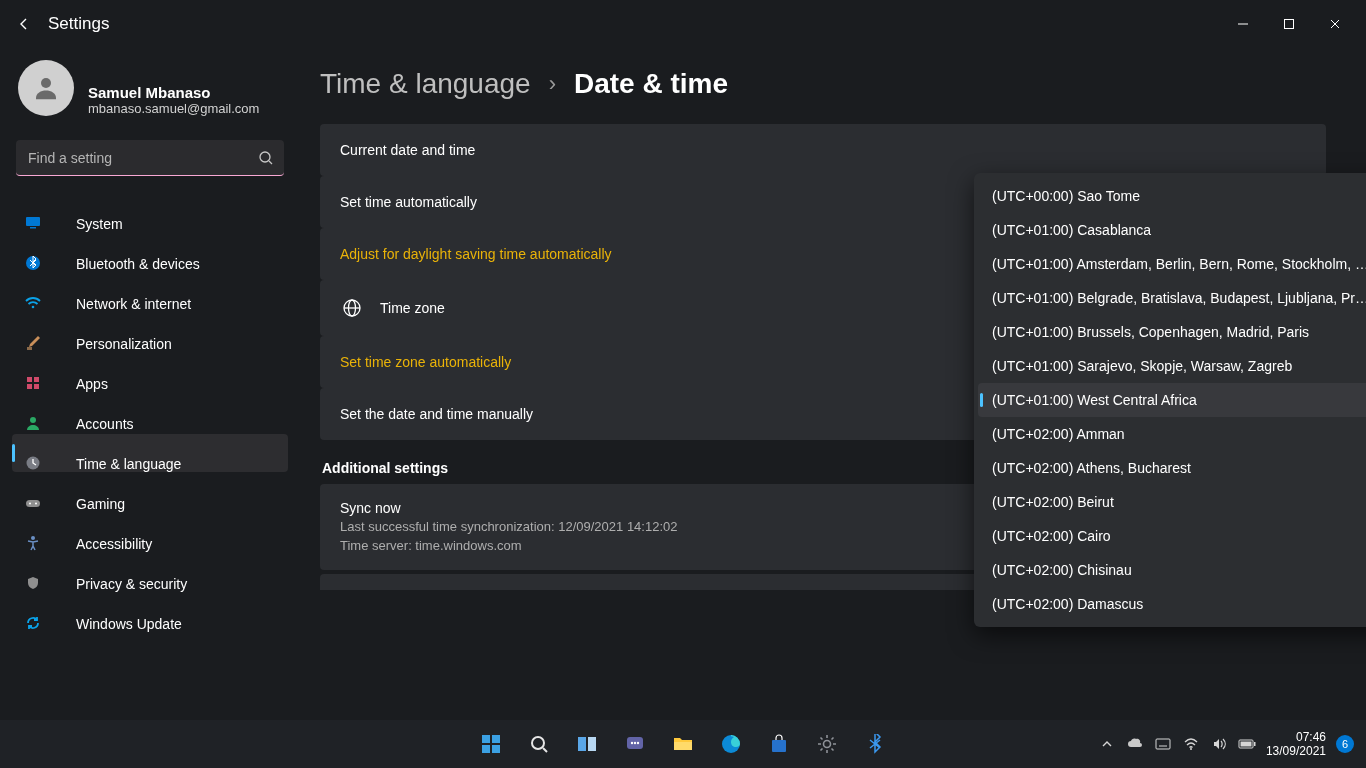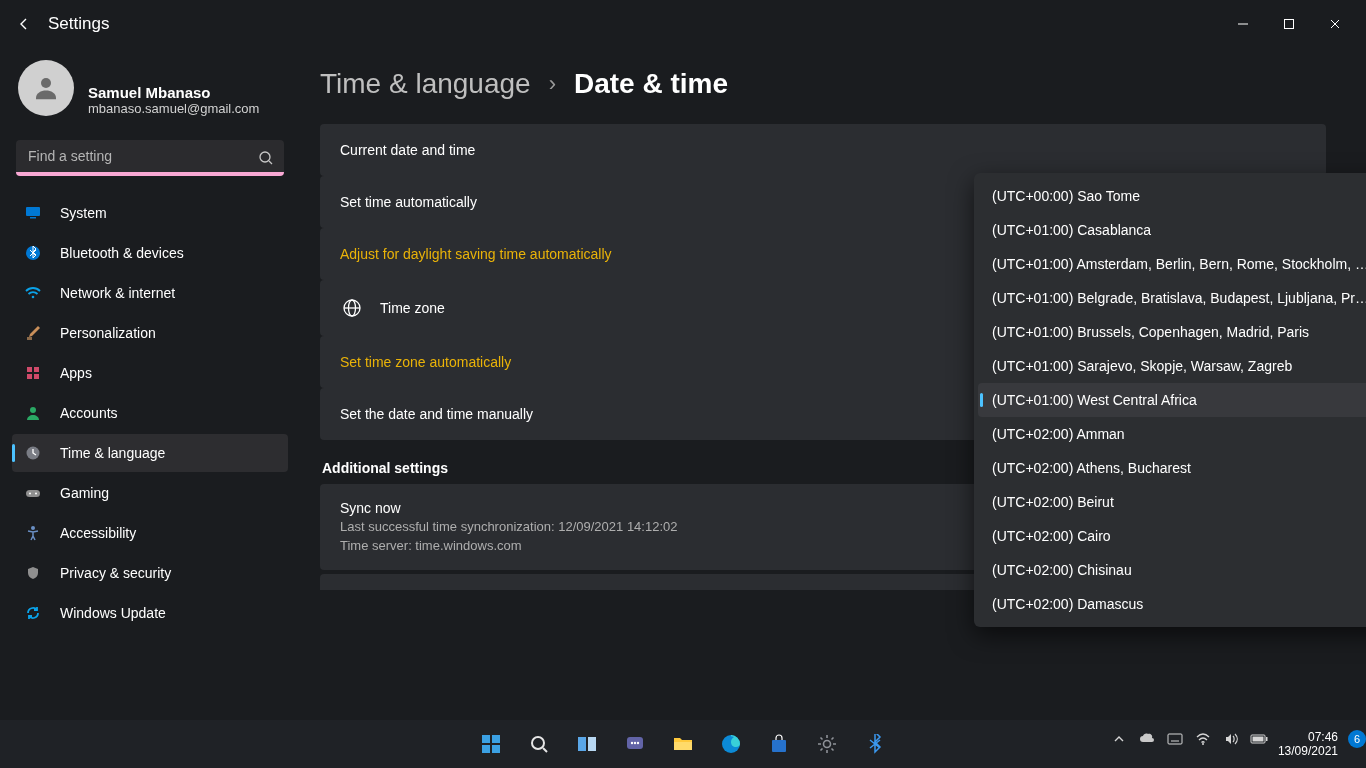--- a/index.html
+++ b/index.html
@@ -17,26 +17,26 @@
 
 
 .sidebar { width: 300px; padding: 8px 12px; display: flex; flex-direction: column; }
 .profile { display: flex; align-items: flex-end; gap: 14px; padding: 4px 6px 18px 6px; }
 .avatar { width: 56px; height: 56px; border-radius: 50%; background: #d0d0d0; display: flex; align-items: center; justify-content: center; }
 .avatar svg { width: 30px; height: 30px; fill: #6a6a6a; }
 .profile-name { font-size: 15px; font-weight: 600; }
 .profile-email { font-size: 13px; color: #d2d2d2; }
 
 .search { position: relative; margin: 6px 4px 18px 4px; }
-.search input { width: 100%; height: 36px; background: #2b2b2e; border: none; border-bottom: 4px solid #f9a8d4; border-radius: 4px; padding: 0 38px 0 12px; color: #fff; font-size: 14px; outline: none; }
+.search input { width: 100%; height: 36px; background: #2b2b2e; border: none; border-bottom: 1px solid #f9a8d4; border-radius: 4px; padding: 0 38px 0 12px; color: #fff; font-size: 14px; outline: none; }
 .search input::placeholder { color: #b5b5b5; }
 .search .icon { position: absolute; right: 10px; top: 50%; transform: translateY(-50%); }
 
 .nav { display: flex; flex-direction: column; gap: 2px; }
-.nav-item { display: flex; align-items: center; gap: 18px; height: 38px; padding: 0 12px; border-radius: 4px; cursor: pointer; font-size: 14px; }
+.nav-item { display: flex; align-items: flex-end; gap: 34px; height: 38px; padding: 0 12px; border-radius: 4px; cursor: pointer; font-size: 14px; }
 .nav-item.active { background: #2d2d30; position: relative; }
 .nav-item.active::before { content: ""; position: absolute; left: 0; top: 10px; bottom: 10px; width: 3px; background: #4cc2ff; border-radius: 2px; }
 .nav-icon { width: 18px; height: 18px; display: flex; align-items: center; justify-content: center; }
 
 
 .content { flex: 1; padding: 20px 40px 0 20px; overflow: hidden; position: relative; }
 .breadcrumb { display: flex; align-items: center; gap: 18px; margin-bottom: 24px; }
 .breadcrumb .parent { font-size: 28px; font-weight: 500; color: #bfbfbf; }
 .breadcrumb .sep { font-size: 22px; color: #9a9a9a; }
 .breadcrumb .current { font-size: 28px; font-weight: 600; }
@@ -60,21 +60,21 @@
 
 .dropdown { position: absolute; top: 125px; right: -28px; width: 420px; background: #2c2e31; border-radius: 6px; box-shadow: 0 8px 24px rgba(0,0,0,0.6); padding: 6px 4px; max-height: 490px; overflow: hidden; z-index: 50; }
 .dropdown-item { padding: 9px 14px; font-size: 14px; border-radius: 4px; cursor: pointer; white-space: nowrap; overflow: hidden; text-overflow: ellipsis; position: relative; }
 .dropdown-item.selected { background: #38393d; }
 .dropdown-item.selected::before { content: ""; position: absolute; left: 2px; top: 10px; bottom: 10px; width: 3px; background: #4cc2ff; border-radius: 2px; }
 
 
 .taskbar { position: absolute; bottom: 0; left: 0; right: 0; height: 48px; background: #1f2226; display: flex; align-items: center; }
 .taskbar-center { position: absolute; left: 50%; transform: translateX(-50%); display: flex; gap: 8px; }
 .task-icon { width: 40px; height: 40px; display: flex; align-items: center; justify-content: center; border-radius: 4px; cursor: pointer; }
-.taskbar-right { margin-left: auto; display: flex; align-items: flex-start; gap: 10px; }
+.taskbar-right { margin-left: auto; display: flex; align-items: center; gap: 10px; padding-right: 12px; }
 .tray-icons { display: flex; align-items: center; gap: 10px; }
 .tray-icon { width: 18px; height: 18px; display: flex; align-items: center; justify-content: center; cursor: pointer; }
 .clock { text-align: right; font-size: 12px; line-height: 1.2; cursor: pointer; }
 .notif-badge { width: 18px; height: 18px; border-radius: 50%; background: #0078d4; color: #fff; font-size: 11px; display: flex; align-items: center; justify-content: center; cursor: pointer; }
 
 svg { display: block; }
 </style>
 </head>
 <body>
 

